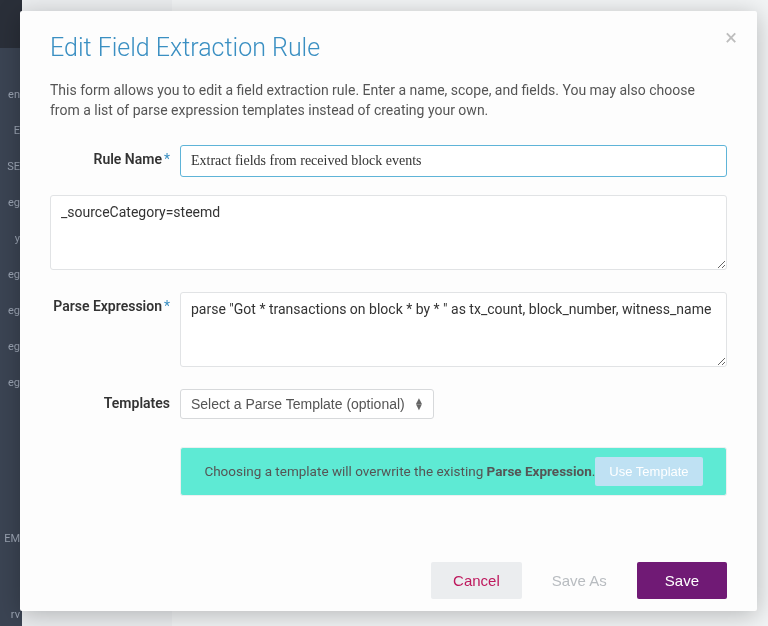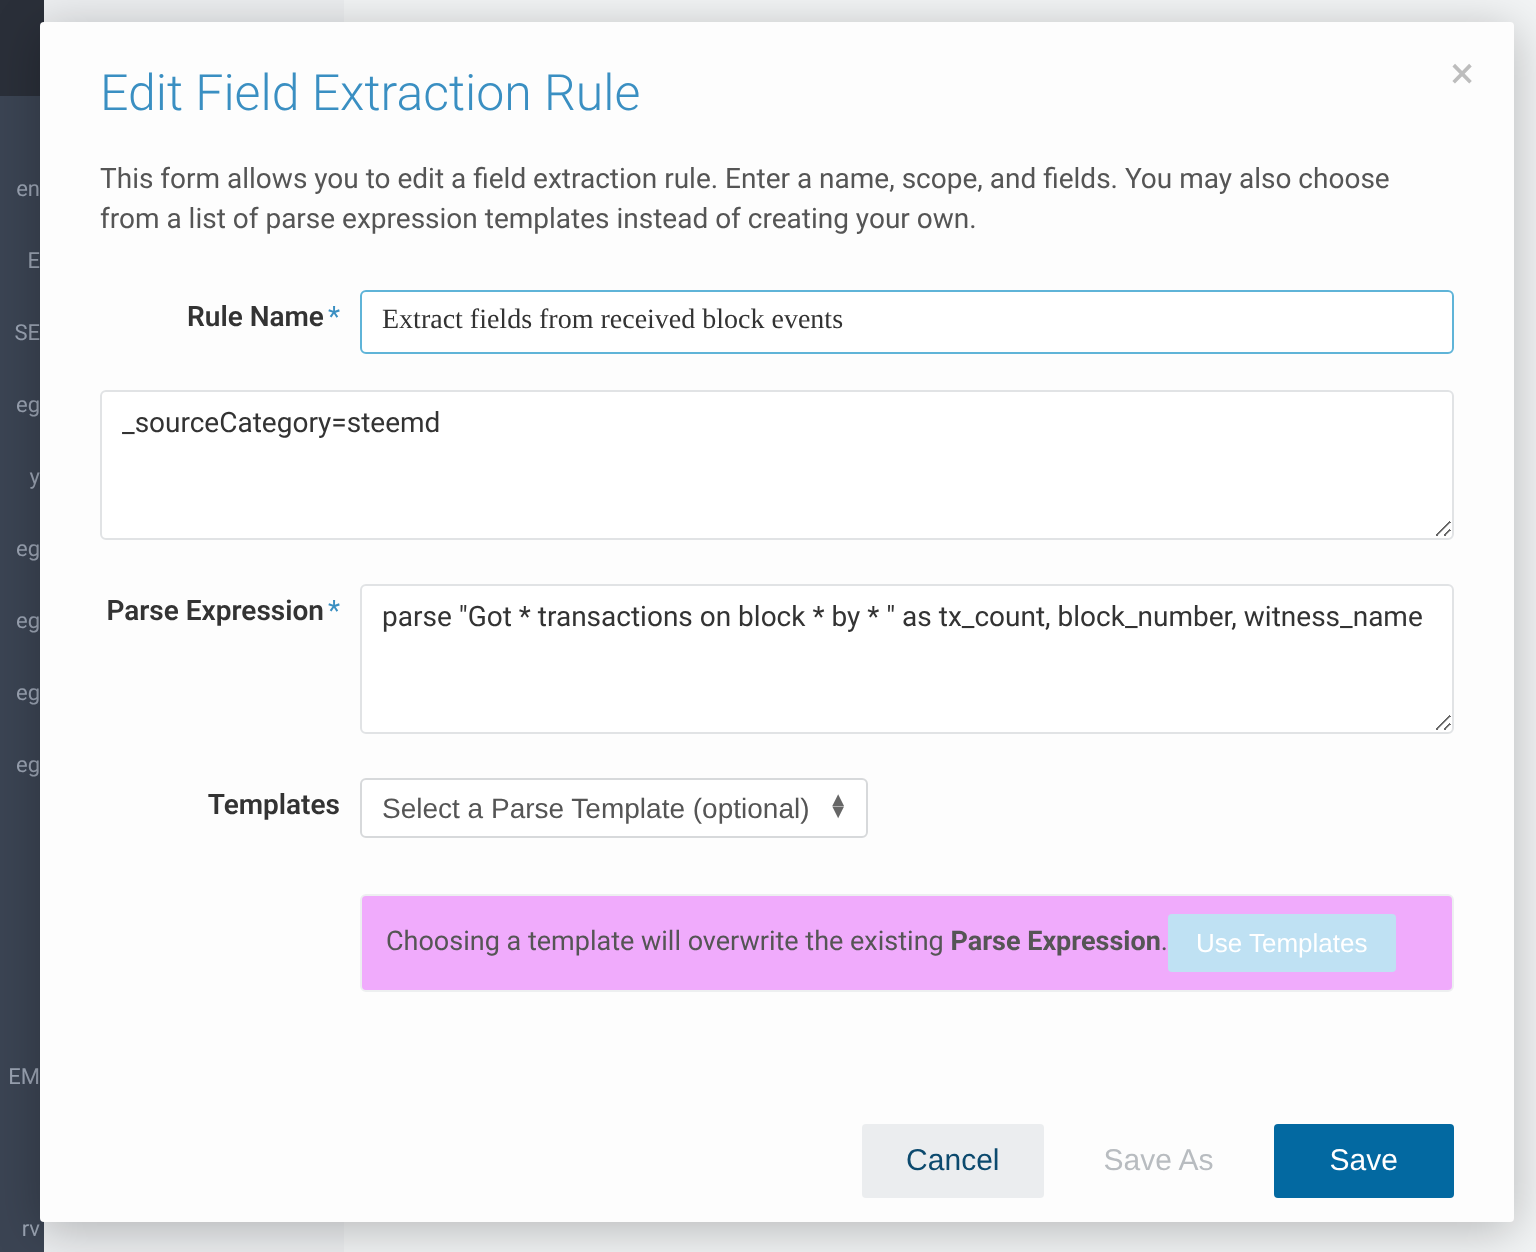--- a/index.html
+++ b/index.html
@@ -142,22 +142,22 @@
       top: 50%;
       transform: translateY(-50%);
       pointer-events: none;
       font-size: 10px;
       color: #666;
       line-height: 0.6;
     }
     .info-bar {
       display: flex;
       align-items: center;
-      justify-content: flex-start;
-      background: #f0abfc;
+      justify-content: center;
+      background: #5eead4;
       border: 1px solid #edeff0;
       border-radius: 3px;
       padding: 9px 12px;
       margin-top: 8px;
     }
     .info-text {
       font-size: 13.5px;
       color: #555;
     }
     .info-text b { font-weight: 700; }
@@ -176,23 +176,23 @@
       display: flex;
       gap: 8px;
     }
     .btn {
       padding: 10px 22px;
       font-size: 15px;
       border: none;
       border-radius: 2px;
       cursor: pointer;
     }
-    .btn-cancel { background: #ebedef; color: #0c4a6e; }
+    .btn-cancel { background: #ebedef; color: #be185d; }
     .btn-saveas { background: transparent; color: #b8bcc0; cursor: default; }
-    .btn-save   { background: #0369a1; color: #fff; padding: 10px 28px; }
+    .btn-save   { background: #701a75; color: #fff; padding: 10px 28px; }
   </style>
 </head>
 <body>
 
 <div class="bg-sidebar">
   <div>en</div>
   <div>E</div>
   <div>SE</div>
   <div>eg</div>
   <div>y</div>
@@ -244,21 +244,21 @@
       <div class="select-wrap">
         <select class="select">
           <option>Select a Parse Template (optional)</option>
         </select>
         <span class="select-caret">▲<br>▼</span>
       </div>
       <div class="info-bar">
         <div class="info-text">
           <span>Choosing a template will overwrite the existing </span><b>Parse Expression</b><span>.</span>
         </div>
-        <button class="use-template-btn">Use Templates</button>
+        <button class="use-template-btn">Use Template</button>
       </div>
     </div>
   </div>
 
   <div class="footer">
     <button class="btn btn-cancel">Cancel</button>
     <button class="btn btn-saveas">Save As</button>
     <button class="btn btn-save">Save</button>
   </div>
 </div>

